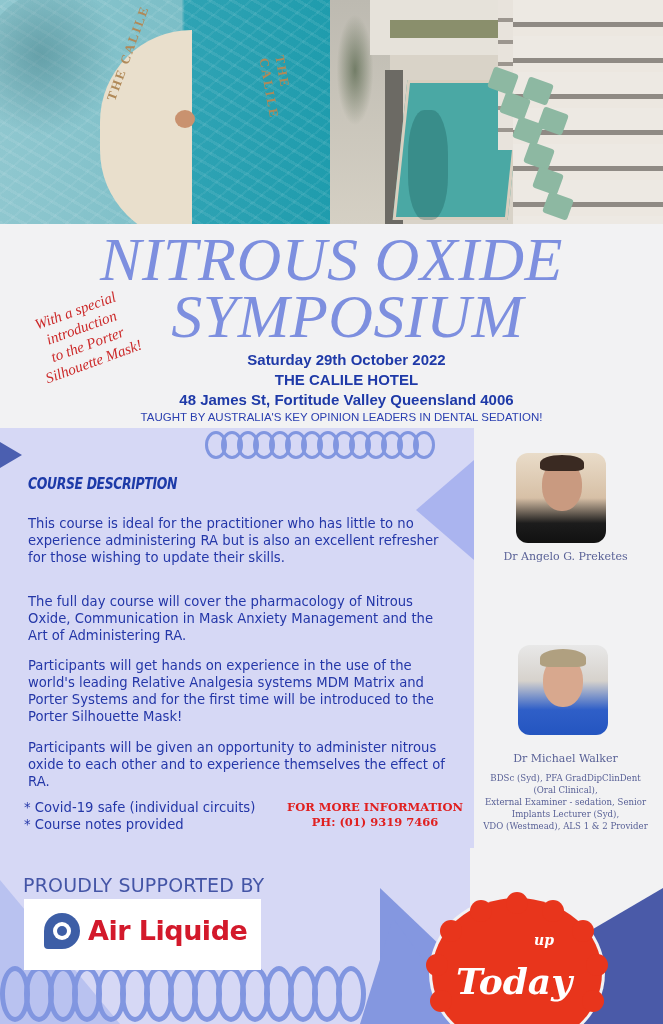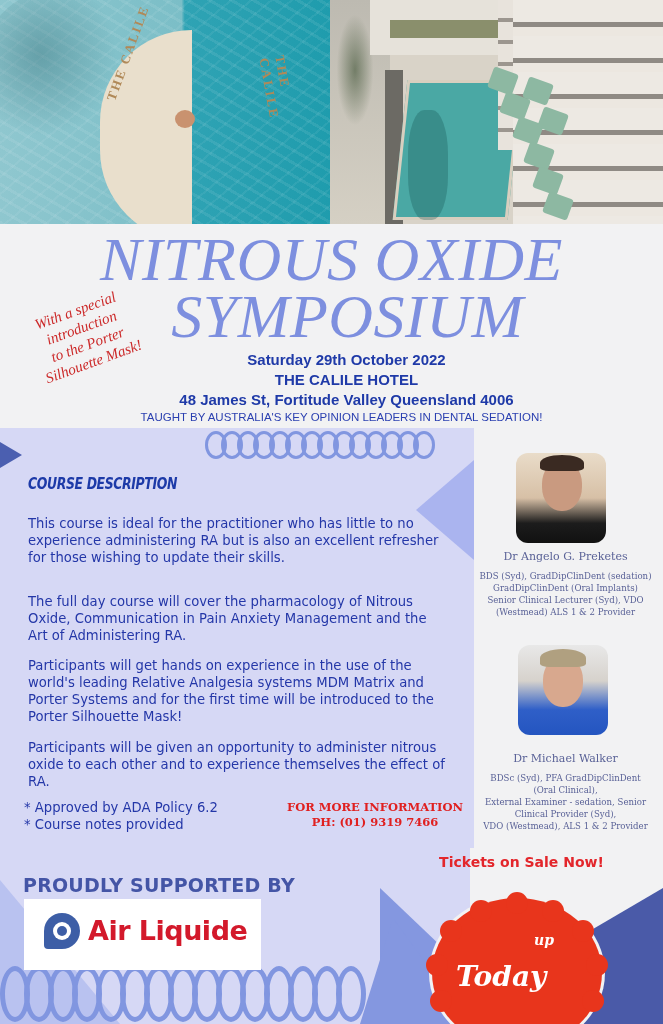--- a/index.html
+++ b/index.html
@@ -58,21 +58,21 @@
 
   .course-h { position:absolute; left:28px; top:474px; font-family:"DejaVu Sans", sans-serif; font-style:italic; font-weight:bold;
     color:#1d3aa8; font-size:16px; transform:scaleX(0.78); transform-origin:left; letter-spacing:-0.5px; }
   .para { position:absolute; left:28px; width:420px; color:#2437a8; font-size:13.2px; line-height:17px; font-family:"DejaVu Sans", sans-serif; }
   .p1 { top:515px; } .p2 { top:593px; } .p3 { top:657px; } .p4 { top:739px; }
 
   .bullets { position:absolute; left:24px; top:799px; color:#2437a8; font-size:13.2px; line-height:17px; font-family:"DejaVu Sans", sans-serif; }
   .info { position:absolute; left:270px; top:800px; width:210px; text-align:center; color:#e02020; font-weight:bold;
     font-family:"DejaVu Serif", serif; font-size:11.5px; line-height:15px; }
 
-  .supported { position:absolute; left:23px; top:874px; color:#4455a6; font-weight:bold; font-size:19px; font-family:"DejaVu Sans", sans-serif; letter-spacing:0.2px; }
+  .supported { position:absolute; left:23px; top:874px; color:#4455a6; font-weight:normal; font-size:19px; font-family:"DejaVu Sans", sans-serif; letter-spacing:0.2px; }
   .sponsor-box { position:absolute; left:24px; top:899px; width:237px; height:71px; background:#ffffff; }
   .al-logo { position:absolute; left:20px; top:14px; width:36px; height:36px; border-radius:50% 50% 50% 4px; background:#3d5ea6; }
   .al-logo::after { content:""; position:absolute; left:9px; top:9px; width:18px; height:18px; border-radius:50%; background:#fff; }
   .al-logo::before { content:""; position:absolute; left:13px; top:13px; width:10px; height:10px; border-radius:50%; background:#3d5ea6; z-index:1; }
   .al-text { position:absolute; left:64px; top:16px; color:#d3192b; font-size:27px; font-weight:bold; font-family:"DejaVu Sans", sans-serif; letter-spacing:-0.5px; }
 
   .bg-tri-a { position:absolute; left:0; top:880px; width:120px; height:144px; background:#b9c2f0; clip-path: polygon(0 0, 100% 100%, 0 100%); }
   .bg-tri-b { position:absolute; left:360px; top:918px; width:110px; height:106px; background:#8497e0; clip-path: polygon(30% 0, 100% 100%, 0 100%); }
   .bg-tri-c { position:absolute; left:380px; top:848px; width:283px; height:176px; }
   .bg-tri-c .t1 { position:absolute; left:0; top:40px; width:100px; height:136px; background:#8497e0; clip-path: polygon(0 0, 100% 70%, 100% 100%, 0 100%); }
@@ -81,21 +81,21 @@
 
   .tickets { position:absolute; left:380px; top:854px; width:283px; text-align:center; color:#e3262b; font-weight:bold;
     font-family:"DejaVu Sans", sans-serif; font-size:14px; line-height:17px; }
 
   .badge { position:absolute; left:432px; top:898px; width:170px; height:150px; }
   .badge-shape { position:absolute; inset:0; background:#e8351c; border-radius:50%;
     box-shadow: 0 0 0 3px #f2f2f3; }
   .badge-scallop { position:absolute; width:22px; height:22px; background:#e8351c; border-radius:50%; }
   .badge-sign { position:absolute; left:22px; top:18px; color:#fff; font-family:"DejaVu Serif", serif; font-style:italic; font-weight:bold; font-size:38px; }
   .badge-up { position:absolute; left:102px; top:34px; color:#fff; font-family:"DejaVu Serif", serif; font-style:italic; font-weight:bold; font-size:14px; }
-  .badge-today { position:absolute; left:24px; top:62px; color:#fff; font-family:"DejaVu Serif", serif; font-style:italic; font-weight:bold; font-size:28px; }
+  .badge-today { position:absolute; left:24px; top:62px; color:#fff; font-family:"DejaVu Serif", serif; font-style:italic; font-weight:bold; font-size:36px; }
 
   .doc { position:absolute; width:183px; text-align:center; font-family:"DejaVu Serif", serif; }
   .doc-photo { position:absolute; width:90px; height:90px; border-radius:12px; overflow:hidden; }
   .doc1-photo { left:516px; top:453px; background: linear-gradient(180deg,#e9dcc9 0%, #d7c0a6 50%, #1c1c1c 78%, #111 100%); }
   .doc2-photo { left:518px; top:645px; background: linear-gradient(180deg,#e8e8e8 0%, #d6d2cc 40%, #2f5fc8 72%, #2455c0 100%); }
   .face { position:absolute; border-radius:45% 45% 48% 48%; }
   .doc1-photo .face { left:26px; top:8px; width:40px; height:50px; background:#c99a80; }
   .doc1-photo .hair { position:absolute; left:24px; top:2px; width:44px; height:16px; border-radius:50% 50% 20% 20%; background:#3a2a22; }
   .doc2-photo .face { left:25px; top:12px; width:40px; height:50px; background:#d8a88e; }
   .doc2-photo .hair { position:absolute; left:22px; top:4px; width:46px; height:18px; border-radius:50% 50% 20% 20%; background:#b0a080; }
@@ -168,59 +168,53 @@
     <div class="link"></div>
     <div class="link"></div>
     <div class="link"></div>
     <div class="link"></div>
 </div>
 
 <div class="bg-tri-a"></div>
 
 <div class="course-h">COURSE DESCRIPTION</div>
 <div class="para p1">This course is ideal for the practitioner who has little to no experience administering RA but is also an excellent refresher for those wishing to update their skills.</div>
-<div class="para p2">The full day course will cover the pharmacology of Nitrous Oxide, Communication in Pain Anxiety Management and the Art of Administering RA.</div>
+<div class="para p2">The full day course will cover the pharmacology of Nitrous Oxide, Communication in Mask Anxiety Management and the Art of Administering RA.</div>
 <div class="para p3">Participants will get hands on experience in the use of the world's leading Relative Analgesia systems MDM Matrix and Porter Systems and for the first time will be introduced to the Porter Silhouette Mask!</div>
 <div class="para p4">Participants will be given an opportunity to administer nitrous oxide to each other and to experience themselves the effect of RA.</div>
 
 <div class="bullets">
-  <div>* Approved by ADA Policy 6.2</div>
+  <div>* Covid-19 safe (individual circuits)</div>
   <div>* Course notes provided</div>
 </div>
 
 <div class="info">
   <div>FOR MORE INFORMATION</div>
   <div>PH: (01) 9319 7466</div>
 </div>
 
 <div class="doc-photo doc1-photo">
   <div class="face"></div>
     <div class="hair"></div>
 </div>
 <div class="doc" style="left:474px;top:550px;">
   <div class="doc-name">Dr Angelo G. Preketes</div>
-  <div class="doc-cred" style="margin-top:7px;">
-    <div>BDS (Syd), GradDipClinDent (sedation)</div>
-    <div>GradDipClinDent (Oral Implants)</div>
-    <div>Senior Clinical Lecturer (Syd), VDO</div>
-    <div>(Westmead) ALS 1 &amp; 2 Provider</div>
-  </div>
 </div>
 
 <div class="doc-photo doc2-photo">
   <div class="face"></div>
     <div class="hair"></div>
 </div>
 <div class="doc" style="left:474px;top:752px;">
   <div class="doc-name">Dr Michael Walker</div>
   <div class="doc-cred" style="margin-top:7px;">
     <div>BDSc (Syd), PFA GradDipClinDent</div>
     <div>(Oral Clinical),</div>
     <div>External Examiner - sedation, Senior</div>
-    <div>Clinical Provider (Syd),</div>
+    <div>Implants Lecturer (Syd),</div>
     <div>VDO (Westmead), ALS 1 &amp; 2 Provider</div>
   </div>
 </div>
 
 <div class="bg-tri-c">
   <div class="t3"></div>
   <div class="t1"></div>
   <div class="t2"></div>
 </div>
 <div class="bg-tri-b"></div>
@@ -243,21 +237,20 @@
     <div class="link" style="width:30px;height:56px;border-width:5px;"></div>
 </div>
 
 <div class="supported">PROUDLY SUPPORTED BY</div>
 <div class="sponsor-box">
   <div class="al-logo"></div>
   <div class="al-text">Air Liquide</div>
 </div>
 
 <div class="tickets">
-  <div>Tickets on Sale Now!</div>
 </div>
 
 <div class="badge">
   <div class="badge-shape"></div>
   <div class="badge-scallop" style="left:74px;top:-6px;"></div>
   <div class="badge-scallop" style="left:110px;top:2px;"></div>
   <div class="badge-scallop" style="left:38px;top:2px;"></div>
   <div class="badge-scallop" style="left:140px;top:22px;"></div>
   <div class="badge-scallop" style="left:8px;top:22px;"></div>
   <div class="badge-scallop" style="left:154px;top:56px;"></div>

